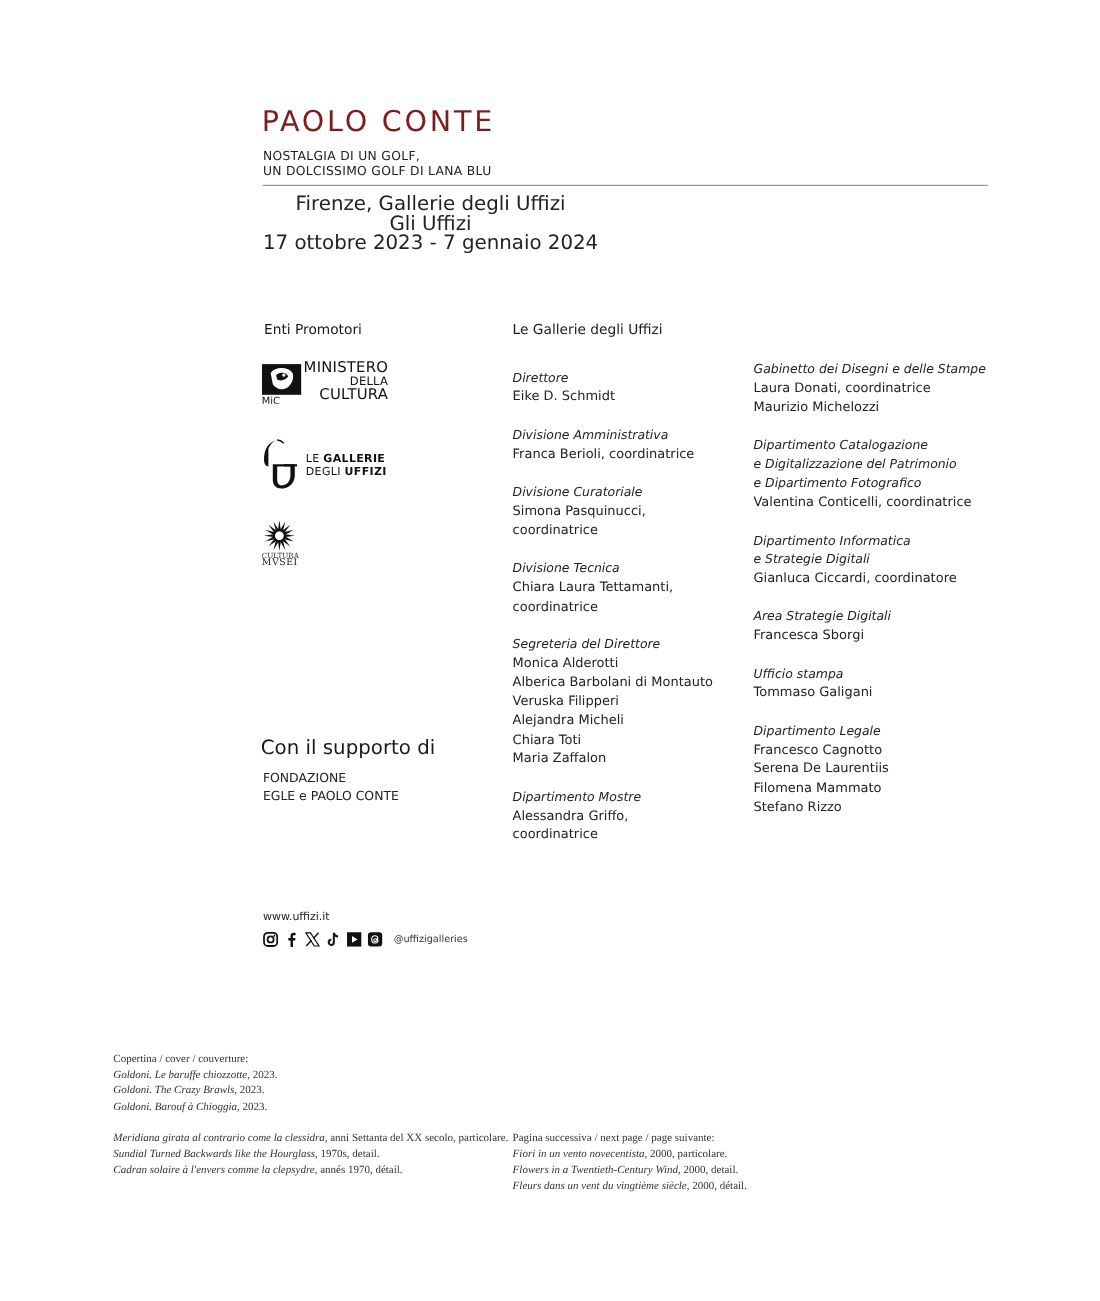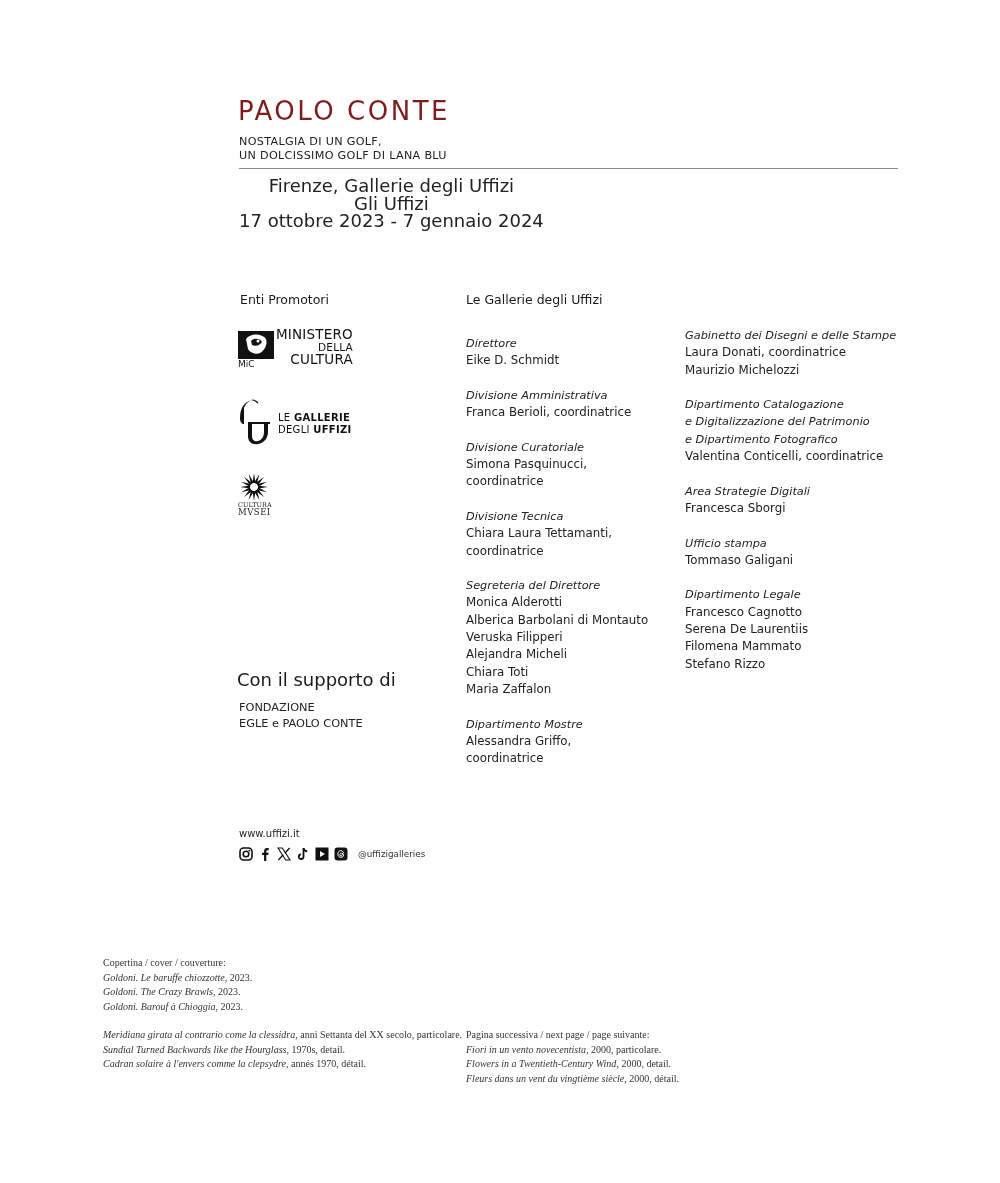--- a/index.html
+++ b/index.html
@@ -170,20 +170,25 @@
     <div class="name">Laura Donati, coordinatrice</div>
     <div class="name">Maurizio Michelozzi</div>
   </div>
   <div class="block">
     <div class="role">Dipartimento Catalogazione</div>
     <div class="role">e Digitalizzazione del Patrimonio</div>
     <div class="role">e Dipartimento Fotografico</div>
     <div class="name">Valentina Conticelli, coordinatrice</div>
   </div>
   <div class="block">
+    <div class="role">Dipartimento Informatica</div>
+    <div class="role">e Strategie Digitali</div>
+    <div class="name">Gianluca Ciccardi, coordinatore</div>
+  </div>
+  <div class="block">
     <div class="role">Area Strategie Digitali</div>
     <div class="name">Francesca Sborgi</div>
   </div>
   <div class="block">
     <div class="role">Ufficio stampa</div>
     <div class="name">Tommaso Galigani</div>
   </div>
   <div class="block">
     <div class="role">Dipartimento Legale</div>
     <div class="name">Francesco Cagnotto</div>

